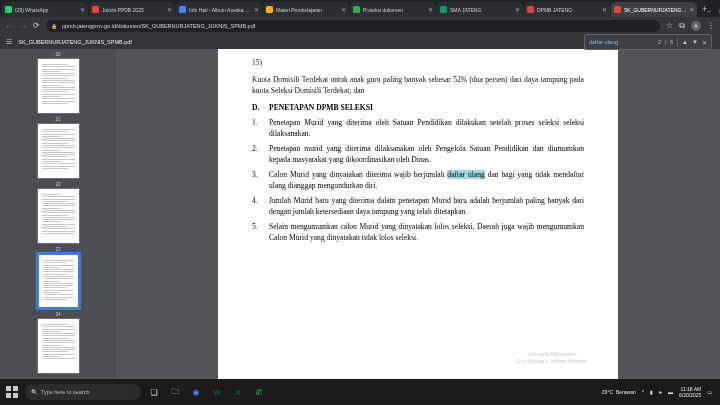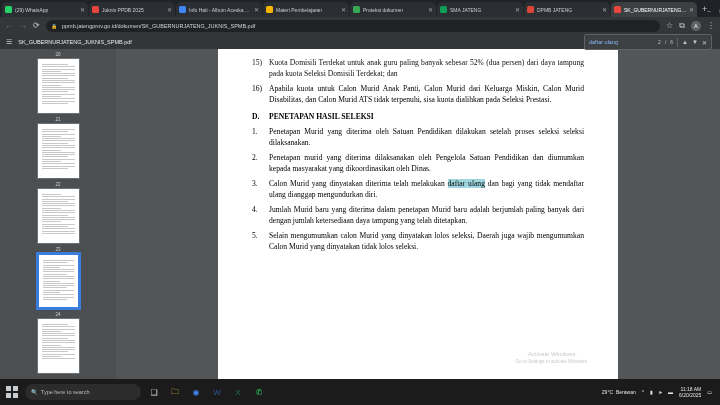--- a/index.html
+++ b/index.html
@@ -163,20 +163,21 @@
     padding: 8px 34px 0 34px;
     font-family: "Liberation Serif", serif;
     color: #000;
     font-size: 7.6px;
     line-height: 1.45;
     position: relative;
     height: 100%;
   }
   .clip-top {
     color: #111;
+    flex-direction: column;
   }
   ol.lvl { list-style: none; margin: 0; padding: 0; }
   .li { display: flex; margin-bottom: 4px; }
   .li .marker { width: 17px; flex: 0 0 17px; text-align: left; }
   .li .body { flex: 1 1 auto; text-align: justify; }
   .section-head {
     display: flex; margin: 6px 0 4px 0; font-weight: bold;
   }
   .section-head .marker { width: 17px; flex: 0 0 17px; }
   .hl { background: #9fd7e0; }
@@ -467,43 +468,39 @@
     </div>
 
     <div class="doc-scroll">
       <div class="page">
 
         <ol class="lvl">
           <li class="li clip-top">
             <span class="marker">15)</span>
             <span class="body">Kuota Domisili Terdekat untuk anak guru paling banyak sebesar 52% (dua persen) dari daya tampung pada kuota Seleksi Domisili Terdekat; dan</span>
           </li>
-          <li class="li">
-            <span class="marker">16)</span>
-            <span class="body">Apabila kuota untuk Calon Murid Anak Panti, Calon Murid dari Keluarga Miskin, Calon Murid Disabilitas, dan Calon Murid ATS tidak terpenuhi, sisa kuota dialihkan pada Seleksi Prestasi.</span>
-          </li>
         </ol>
 
         <div class="section-head">
           <span class="marker">D.</span>
-          <span>PENETAPAN HASIL SELEKSI</span>
+          <span>PENETAPAN DPMB SELEKSI</span>
         </div>
 
         <ol class="lvl">
           <li class="li">
             <span class="marker">1.</span>
             <span class="body">Penetapan Murid yang diterima oleh Satuan Pendidikan dilakukan setelah proses seleksi seleksi dilaksanakan.</span>
           </li>
           <li class="li">
             <span class="marker">2.</span>
             <span class="body">Penetapan murid yang diterima dilaksanakan oleh Pengelola Satuan Pendidikan dan diumumkan kepada masyarakat yang dikoordinasikan oleh Dinas.</span>
           </li>
           <li class="li">
             <span class="marker">3.</span>
-            <span class="body"><span>Calon Murid yang dinyatakan diterima telah melakukan </span><span class="hl">daftar ulang</span><span> dan bagi yang tidak mendaftar ulang dianggap mengundurkan diri.</span></span>
+            <span class="body"><span>Calon Murid yang dinyatakan diterima wajib berjumlah </span><span class="hl">daftar ulang</span><span> dan bagi yang tidak mendaftar ulang dianggap mengundurkan diri.</span></span>
           </li>
           <li class="li">
             <span class="marker">4.</span>
             <span class="body">Jumlah Murid baru yang diterima dalam penetapan Murid baru adalah berjumlah paling banyak dari dengan jumlah ketersediaan daya tampung yang telah ditetapkan.</span>
           </li>
           <li class="li">
             <span class="marker">5.</span>
             <span class="body">Selain mengumumkan calon Murid yang dinyatakan lolos  seleksi, Daerah juga wajib mengumumkan Calon Murid yang dinyatakan tidak lolos seleksi.</span>
           </li>
         </ol>

